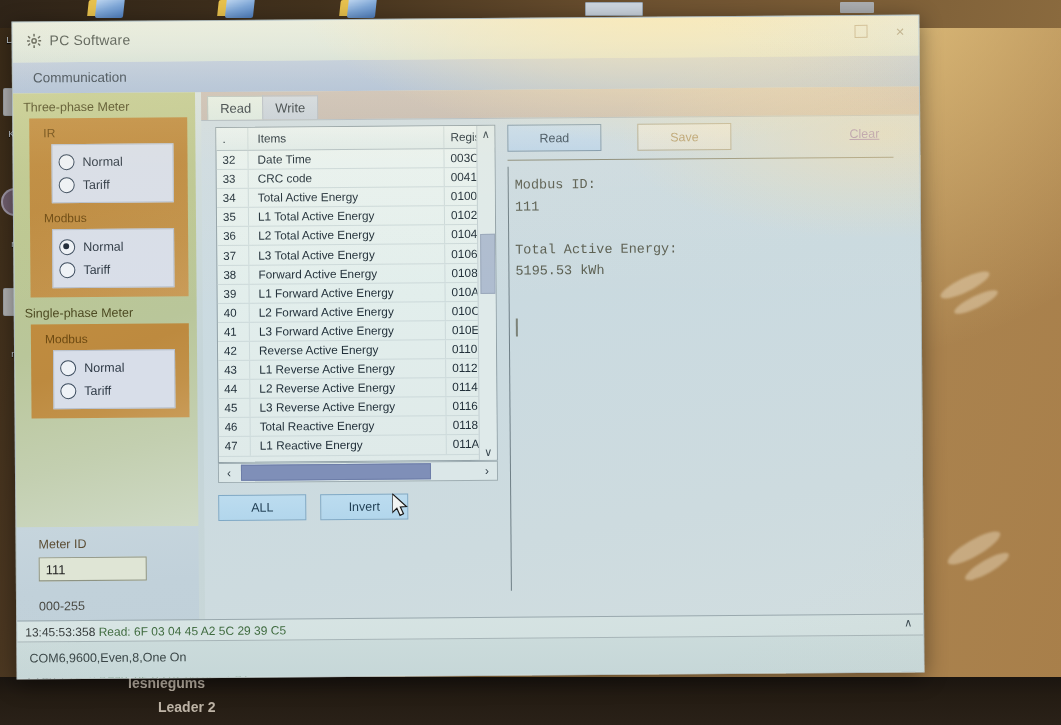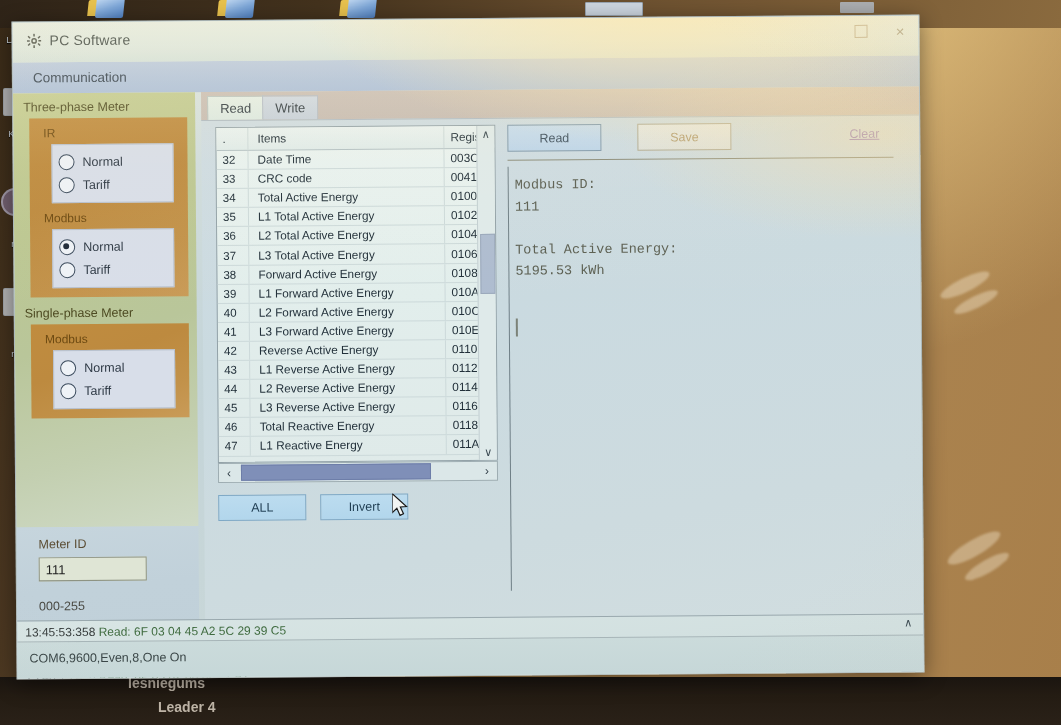--- a/index.html
+++ b/index.html
@@ -213,21 +213,21 @@
   </div>
 
   <div class="wall-scratch" style="left:938px;top:278px;width:54px;height:14px;transform:rotate(-26deg);"></div>
   <div class="wall-scratch" style="left:952px;top:296px;width:48px;height:12px;transform:rotate(-26deg);"></div>
   <div class="wall-scratch" style="left:944px;top:540px;width:60px;height:16px;transform:rotate(-30deg);"></div>
   <div class="wall-scratch" style="left:962px;top:560px;width:50px;height:13px;transform:rotate(-30deg);"></div>
 </div>
 
 <div id="screen-bottom">
   <div class="bt-text" style="left:128px;top:-2px;font-size:14px;font-weight:bold;">Iesniegums</div>
-  <div class="bt-text" style="left:158px;top:22px;font-size:14px;font-weight:bold;">Leader 4</div>
+  <div class="bt-text" style="left:158px;top:22px;font-size:14px;font-weight:bold;">Leader 2</div>
 </div>
 
 <div id="win">
 
   <div id="titlebar">
     <div id="title-left">
       <span class="gear">
         <svg viewBox="0 0 16 16" width="15" height="15">
           <g fill="#39423f">
             <circle cx="8" cy="8" r="2.3" fill="none" stroke="#39423f" stroke-width="1.5"></circle>

